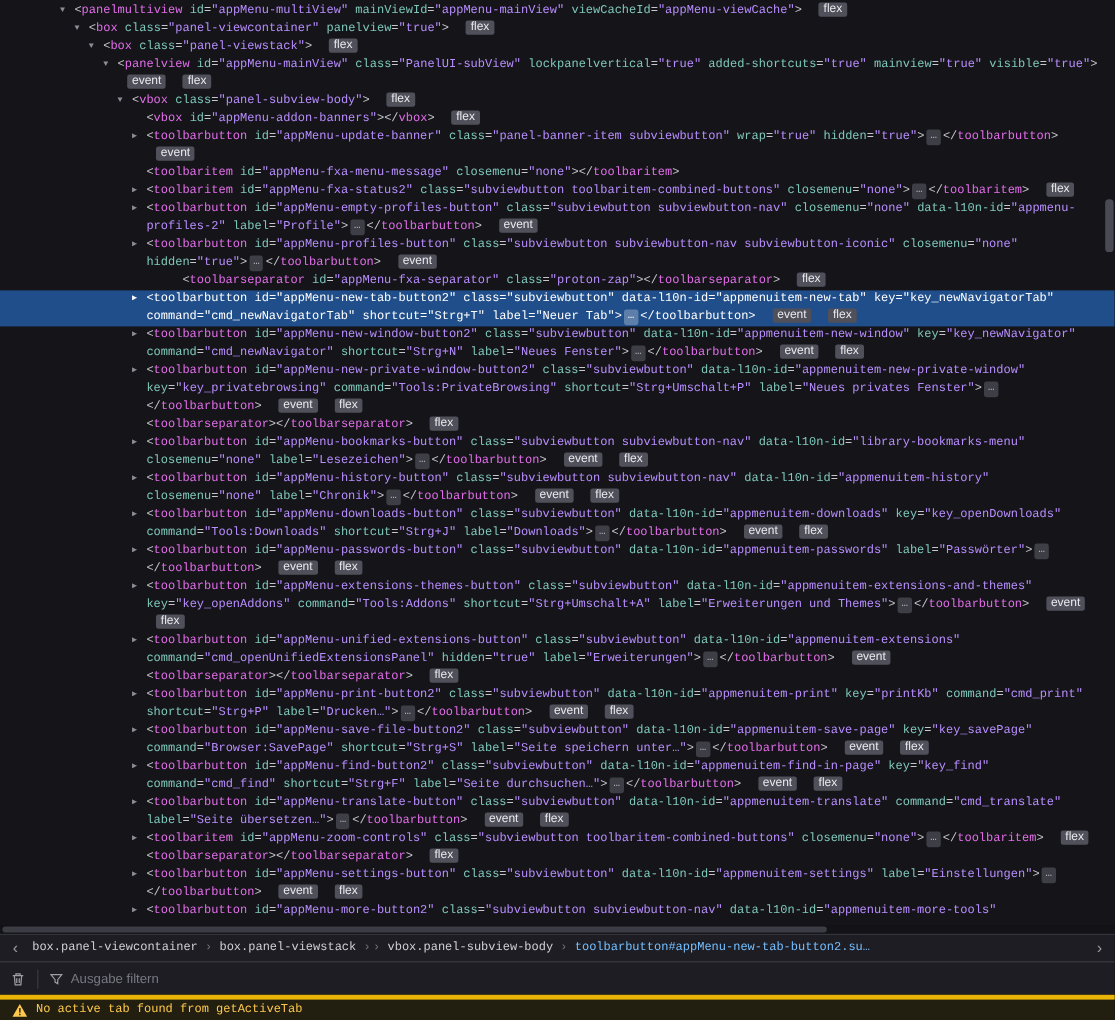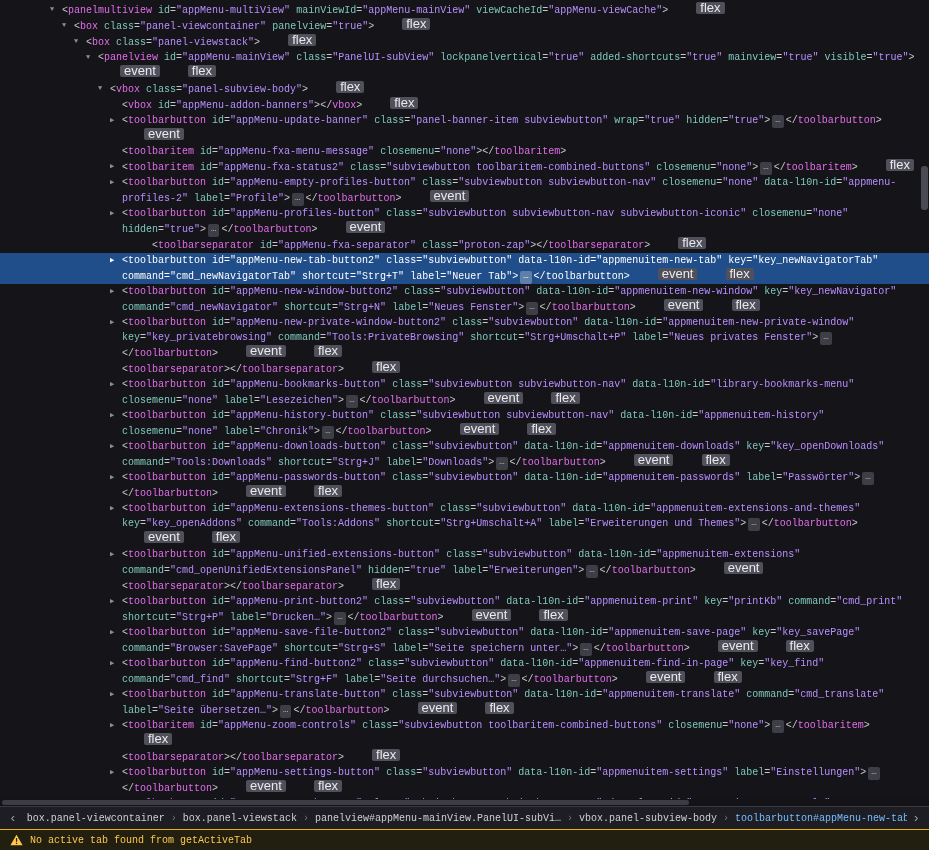--- a/index.html
+++ b/index.html
@@ -10,24 +10,24 @@
   
   .markup { flex: 1 1 auto; overflow: hidden; position: relative; padding-top: 2px;
             font-size: 10px; line-height: 15px; color: var(--punct, #c6c6cc); }
   .node { display: flex; cursor: default; }
   .node .arrow { flex: 0 0 12px; font-size: 7px; line-height: 15px; color: #8d8d96; cursor: pointer; }
   .node .content { flex: 1 1 auto; min-width: 0; padding-right: 12px; overflow-wrap: anywhere; }
   .t  { color: var(--tag, #e36eea); text-align: center; }
   .an { color: var(--attr, #7fc8bc); }
   .av { color: var(--value, #b98eff); }
   .p  { color: var(--punct, #c6c6cc); }
-  .badge { display: inline-block; font-family: "Liberation Sans", sans-serif; font-size: 13px;
+  .badge { display: inline-block; font-family: "Liberation Sans", sans-serif; font-size: 10px;
            line-height: 11px; padding: 0 4px 1px; border-radius: 2px;
            background: var(--badge-bg, #50505b); color: var(--badge-text, #e9e9ee);
-           margin-left: 22px; vertical-align: 1px; cursor: pointer; }
+           margin-left: 8px; vertical-align: 1px; cursor: pointer; }
   .more { display: inline-block; font-size: 9px; line-height: 8px; padding: 1px 3px 4px;
           border-radius: 2px; background: #3e3e47; color: #b9b9c0; margin: 0 2px;
           vertical-align: 1px; cursor: pointer; }
   .node.selected { background: var(--selection-bg, #204e8a); }
   .node.selected .t, .node.selected .an, .node.selected .av,
   .node.selected .p, .node.selected .arrow { color: #ffffff; }
   .node.selected .more { background: rgba(255,255,255,.28); color: #fff; }
   .vthumb { position: absolute; right: 1px; top: 166px; width: 7px; height: 44px;
             background: #4a4a54; border-radius: 3px; }
 
@@ -49,21 +49,21 @@
 
   
   .console-bar { flex: 0 0 28px; background: var(--bar-bg, #1d1d23); border-top: 1px solid var(--border, #3a3a42);
                  display: flex; align-items: center; padding: 0 8px; gap: 9px; }
   .icon-btn { display: flex; align-items: center; cursor: pointer; color: #9d9da5; }
   .divider { width: 1px; height: 16px; background: #3a3a42; }
   .filter { display: flex; align-items: center; gap: 6px; flex: 1 1 auto; cursor: text;
             color: #787882; font-family: "Liberation Sans", sans-serif; font-size: 11px; }
 
   
-  .warning { flex: 0 0 21px; background: var(--warning-bg, #231f10); border-top: 1px solid #eab308;
+  .warning { flex: 0 0 21px; background: var(--warning-bg, #231f10); border-top: 4px solid #eab308;
              display: flex; align-items: center; gap: 7px; padding: 0 10px;
              color: var(--warning-text, #fdc84d); font-size: 10px; }
 </style>
 </head>
 <body>
 
 <div class="app">
 
   <div class="markup">
     <div>
@@ -199,30 +199,50 @@
     <div class="thumb"></div>
   </div>
 
   <div class="crumbs">
     <span class="crumb-nav">‹</span>
     <div class="crumb-list">
         <span class="crumb">box.panel-viewcontainer</span>
         <span class="crumb-sep">›</span>
         <span class="crumb">box.panel-viewstack</span>
         <span class="crumb-sep">›</span>
-        <span class="crumb">panelview#appMenu-mainView.PanelUI-subVi…</span>
         <span class="crumb-sep">›</span>
         <span class="crumb">vbox.panel-subview-body</span>
         <span class="crumb-sep">›</span>
         <span class="crumb selected">toolbarbutton#appMenu-new-tab-button2.su…</span>
       </div>
     <span class="spacer"></span>
     <span class="crumb-nav">›</span>
   </div>
 
+  <div class="console-bar">
+    <span class="icon-btn">
+      <span style="display:flex">
+        <svg width="14" height="14" viewBox="0 0 16 16" fill="none" stroke="#9d9da5" stroke-width="1.2">
+          <path d="M3 4.5h10"></path>
+            <path d="M6 4.5V3h4v1.5"></path>
+            <path d="M4.5 4.5l.8 9h5.4l.8-9"></path>
+            <path d="M6.8 7v4.5M9.2 7v4.5"></path>
+        </svg>
+      </span>
+    </span>
+    <span class="divider"></span>
+    <div class="filter">
+      <span style="display:flex">
+        <svg width="12" height="12" viewBox="0 0 16 16" fill="none" stroke="#9d9da5" stroke-width="1.3">
+          <path d="M2 3h12L9.5 8.5V13l-3-1.8V8.5L2 3z"></path>
+        </svg>
+      </span>
+      <span>Ausgabe filtern</span>
+    </div>
+  </div>
 
   <div class="warning">
     <span style="display:flex">
       <svg width="13" height="12" viewBox="0 0 16 14">
         <path d="M8 0.5 L15.5 13.5 H0.5 Z" fill="#fdc84d"></path>
         <rect x="7.3" y="4.6" width="1.5" height="4.6" fill="#2a230e"></rect>
         <rect x="7.3" y="10.4" width="1.5" height="1.6" fill="#2a230e"></rect>
       </svg>
     </span>
     <span>No active tab found from getActiveTab</span>

